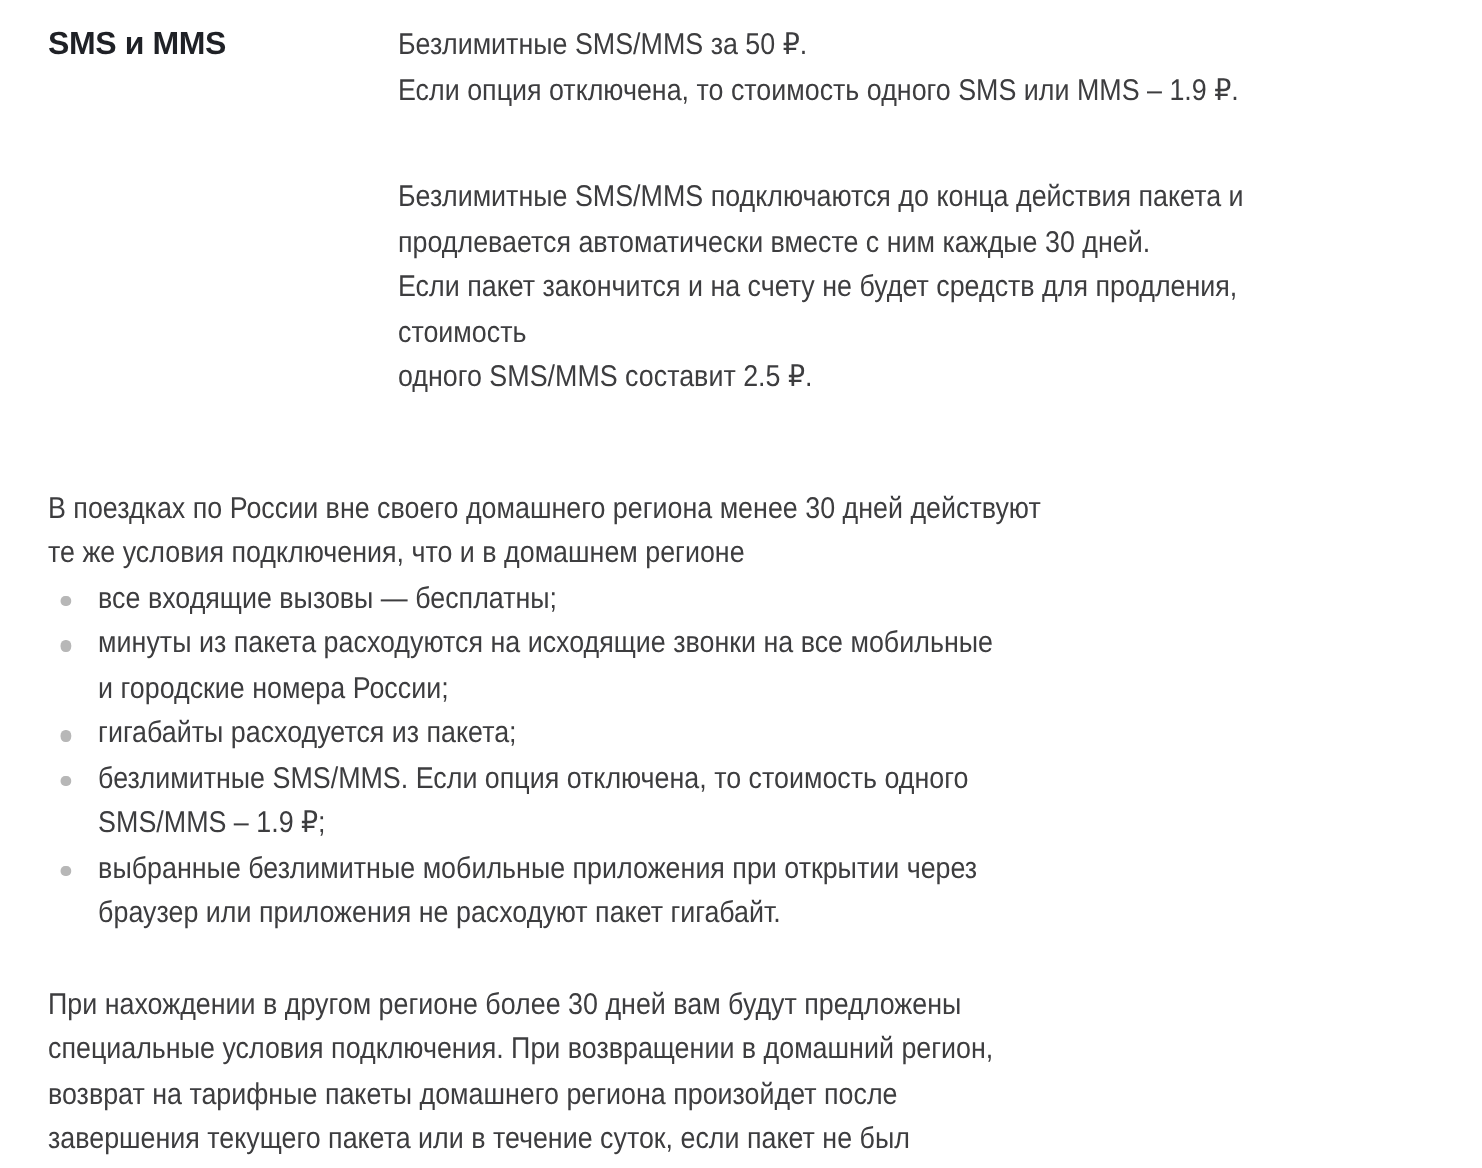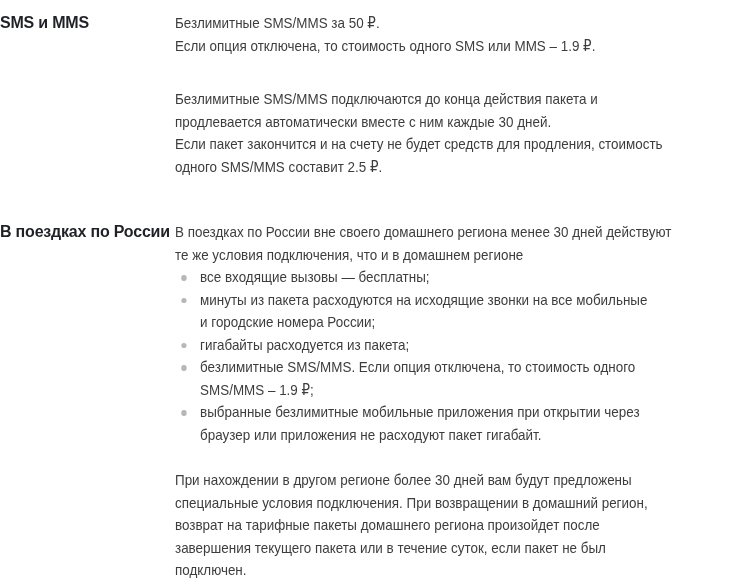--- a/index.html
+++ b/index.html
@@ -6,21 +6,21 @@
     margin: 0;
     padding: 0;
     background: #ffffff;
   }
   .page {
     position: relative;
     width: 741px;
     height: 584px;
     box-sizing: border-box;
     background: #ffffff;
-    padding: 12px 0 0 0;
+    padding: 12px 0 0 24px;
     overflow: hidden;
     font-family: "Liberation Sans", "DejaVu Sans", sans-serif;
   }
   .row {
     display: flex;
     align-items: flex-start;
   }
   .row + .row {
     margin-top: 43px;
   }
@@ -83,21 +83,20 @@
       <p class="para">Безлимитные SMS/MMS за 50 ₽.
 Если опция отключена, то стоимость одного SMS или MMS – 1.9 ₽.</p>
       <p class="para gap-lg">Безлимитные SMS/MMS подключаются до конца действия пакета и
 продлевается автоматически вместе с ним каждые 30 дней.
 Если пакет закончится и на счету не будет средств для продления, стоимость
 одного SMS/MMS составит 2.5 ₽.</p>
     </div>
   </section>
 
   <section class="row">
-    <div class="label-col">В поездках по России</div>
     <div class="content-col">
       <p class="para">В поездках по России вне своего домашнего региона менее 30 дней действуют
 те же условия подключения, что и в домашнем регионе</p>
       <ul class="bullets">
         <li>все входящие вызовы — бесплатны;</li>
         <li>минуты из пакета расходуются на исходящие звонки на все мобильные
 и городские номера России;</li>
         <li>гигабайты расходуется из пакета;</li>
         <li>безлимитные SMS/MMS. Если опция отключена, то стоимость одного
 SMS/MMS – 1.9 ₽;</li>

